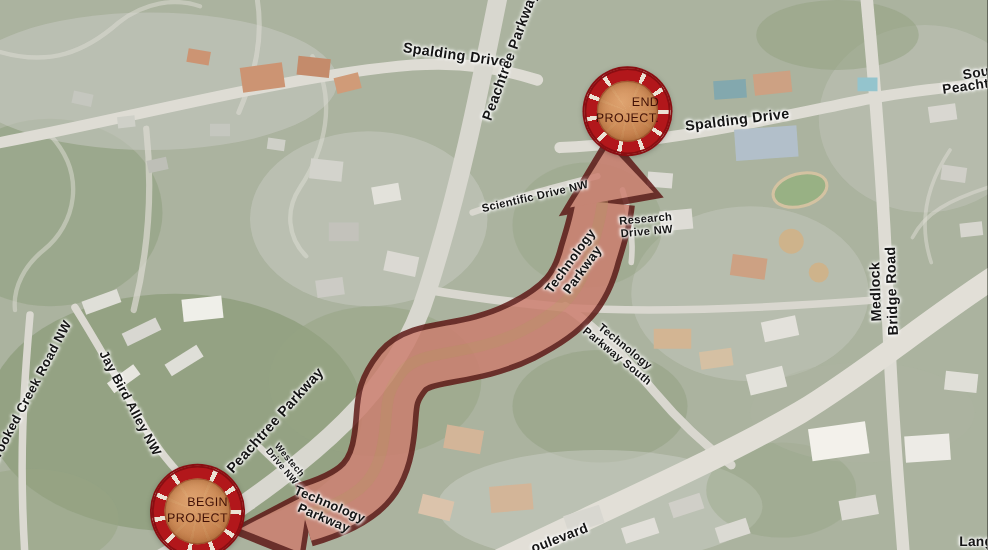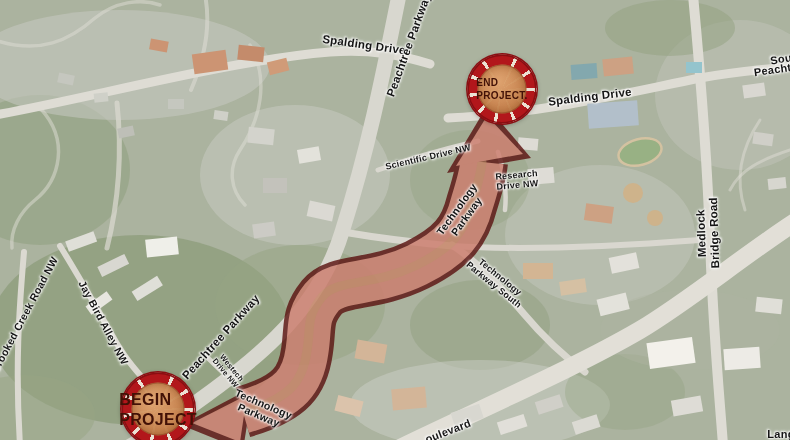--- a/index.html
+++ b/index.html
@@ -25,24 +25,24 @@
     border-radius:50%;
     background:repeating-conic-gradient(from -6deg,var(--badge-ring-red,#b2171b) 0deg 27deg,#ece2d4 27deg 33.5deg);
     box-shadow:0 0 0 1.5px #8a0e12,inset 0 0 0 1.5px #8a0e12,0 1px 5px rgba(0,0,0,.4);
   }
   .badge-inner{
     position:absolute;inset:10px;border-radius:50%;
     background:radial-gradient(circle at 42% 35%,rgba(224,168,115,.97),rgba(186,116,62,.97));
     box-shadow:inset 0 0 0 1px rgba(130,50,25,.45),inset 0 0 8px rgba(120,60,20,.5);
     display:flex;align-items:center;justify-content:center;
   }
-  .badge-text{font-weight:bold;color:#421106;text-align:left;line-height:1.22;letter-spacing:.3px;}
+  .badge-text{font-weight:normal;color:#421106;text-align:right;line-height:1.22;letter-spacing:.3px;}
   .badge-text span{display:block;}
   #badge-end .badge-text{font-size:10px;}
-  #badge-begin .badge-text{font-size:16px;}
+  #badge-begin .badge-text{font-size:10px;}
   
   .band-dark{fill:none;stroke:var(--arrow-outline,#5c1412);stroke-width:52;stroke-linejoin:round;stroke-linecap:butt;}
   .band-fill{fill:none;stroke:var(--arrow-fill,#cd7d6e);stroke-width:43;stroke-linejoin:round;stroke-linecap:butt;}
   .band-road{fill:none;stroke:#c08a5e;stroke-width:9;opacity:.5;stroke-linecap:round;}
   .head-dark{fill:var(--arrow-outline,#5c1412);}
   .head-fill{fill:var(--arrow-fill,#cd7d6e);}
 </style>
 </head>
 <body>
 

